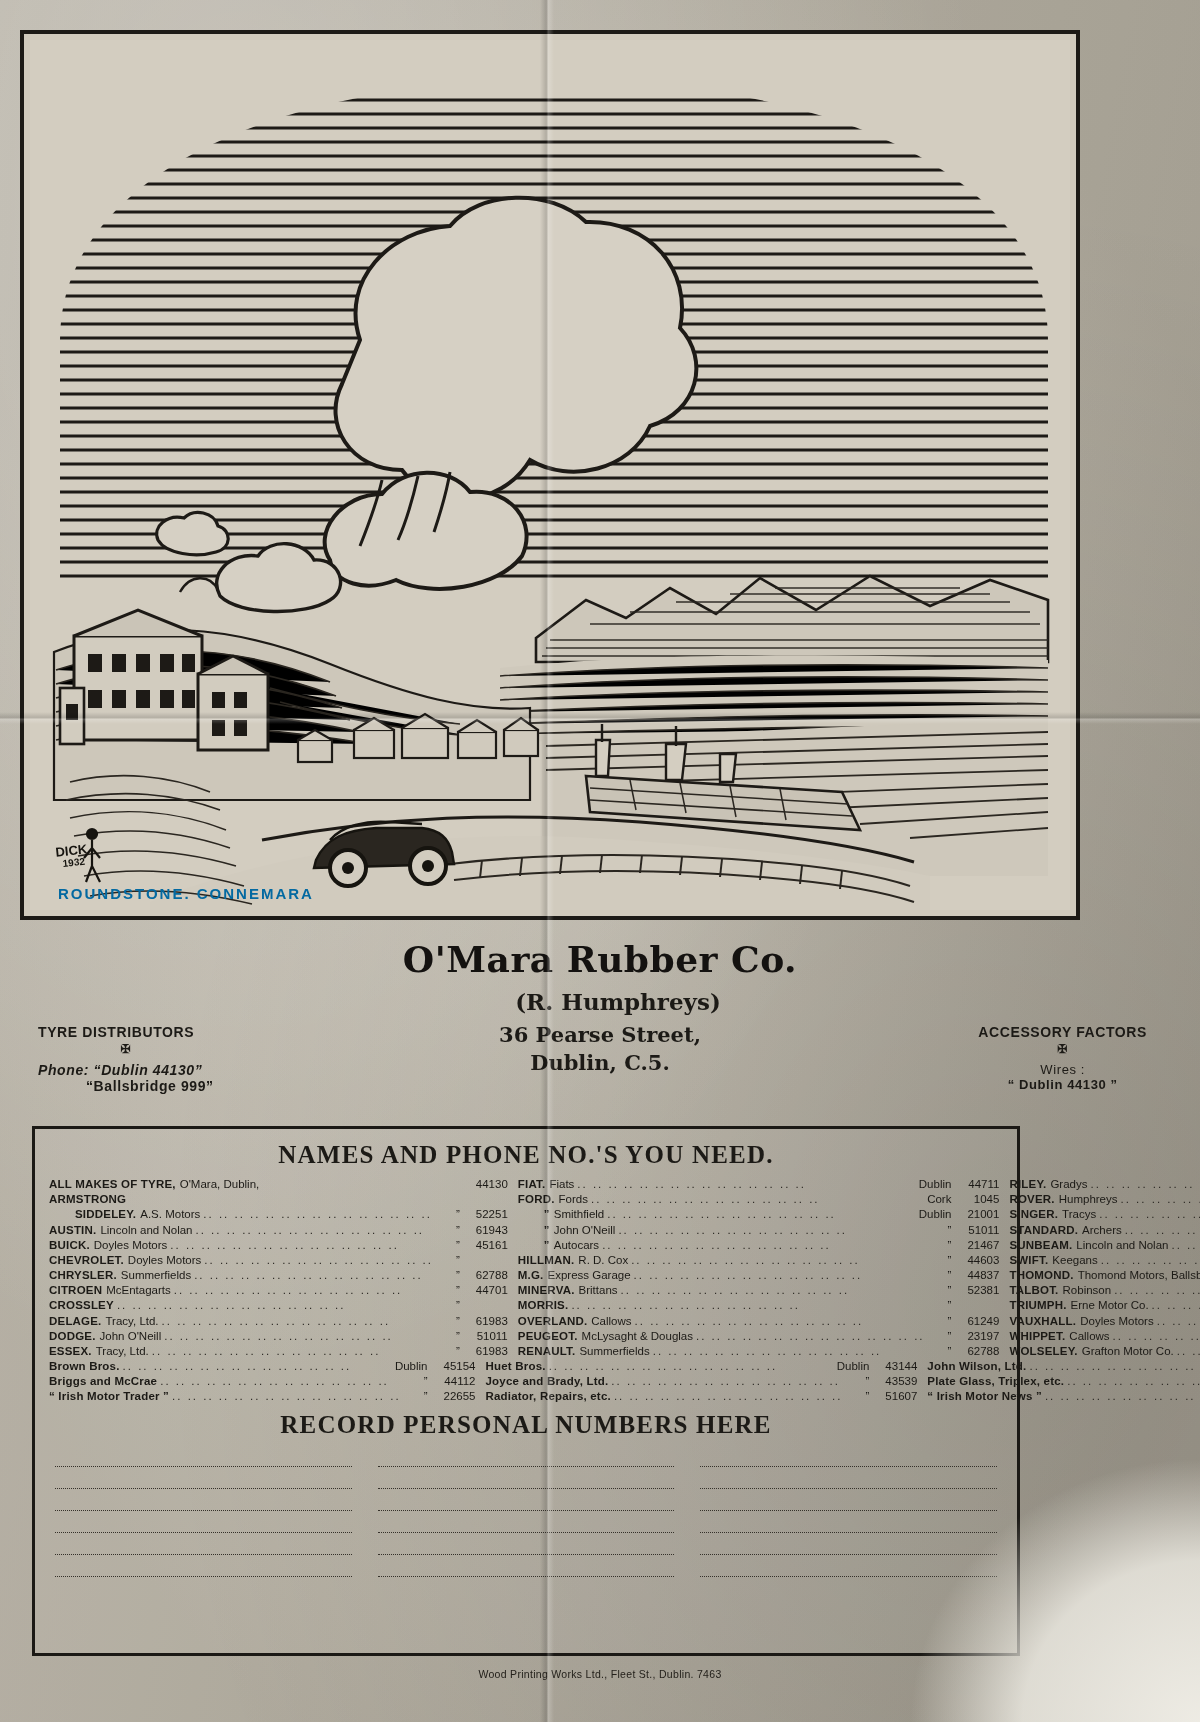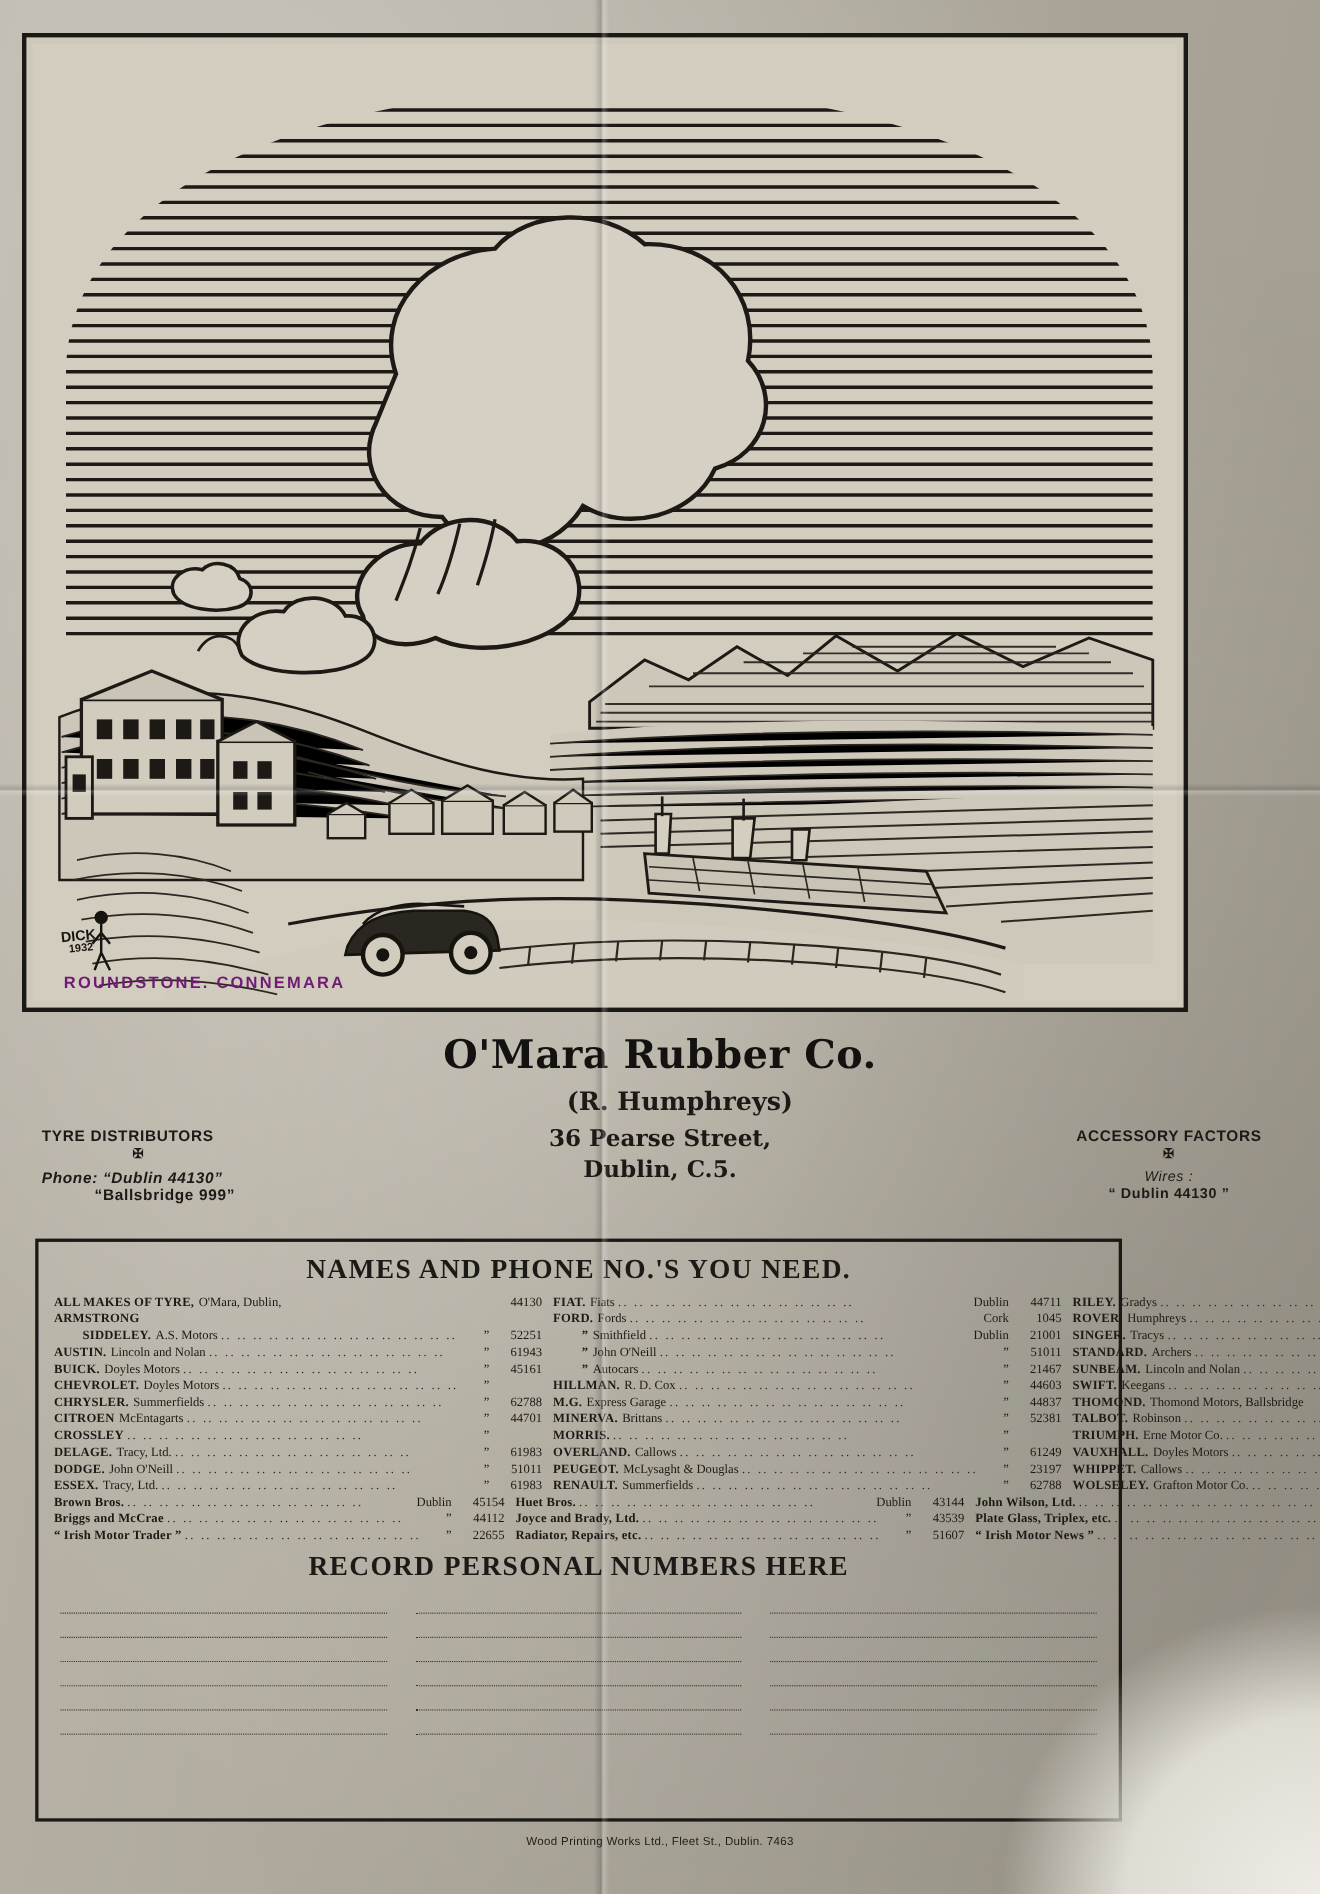--- a/index.html
+++ b/index.html
@@ -72,21 +72,21 @@
     overflow: hidden;
   }
   .caption {
     position: absolute;
     left: 34px;
     bottom: 14px;
     font-family: "Liberation Sans", sans-serif;
     font-size: 15px;
     letter-spacing: 2px;
     font-weight: 600;
-    color: #701a75;
+    color: #0369a1;
   }
   .signature {
     position: absolute;
     left: 32px;
     bottom: 48px;
     font-family: "Liberation Sans", sans-serif;
     font-size: 13px;
     font-weight: 700;
     transform: rotate(-6deg);
     line-height: 1.05;
@@ -144,21 +144,21 @@
   .side-right {
     position: absolute;
     right: 53px;
     top: 86px;
     text-align: center;
     font-family: "Liberation Sans", sans-serif;
     font-size: 14px;
     letter-spacing: 0.6px;
     font-weight: 700;
   }
-  .side-right .wires { font-size: 13px; font-weight: 400; margin-top: 2px; font-style: italic; }
+  .side-right .wires { font-size: 13px; font-weight: 400; margin-top: 2px; }
   .side-right .wnum { font-size: 13px; font-weight: 700; }
 
   
   .dir-box {
     position: absolute;
     left: 32px;
     top: 1126px;
     width: 988px;
     height: 530px;
     border: 3px solid #1b1915;
@@ -170,21 +170,21 @@
     text-align: center;
     font-family: "Liberation Serif", serif;
     font-weight: 700;
     font-size: 25px;
     letter-spacing: 1.2px;
     margin: 4px 0 8px 0;
   }
   .cols {
     display: flex;
     gap: 10px;
-    font-family: Liberation Serif, serif;
+    font-family: Liberation Sans, sans-serif;
     font-size: 11.5px;
     line-height: 1.32;
   }
   .col { flex: 1 1 0; }
   .col.c1 { flex: 1.05 1 0; }
   .row {
     display: flex;
     align-items: baseline;
     white-space: nowrap;
   }

